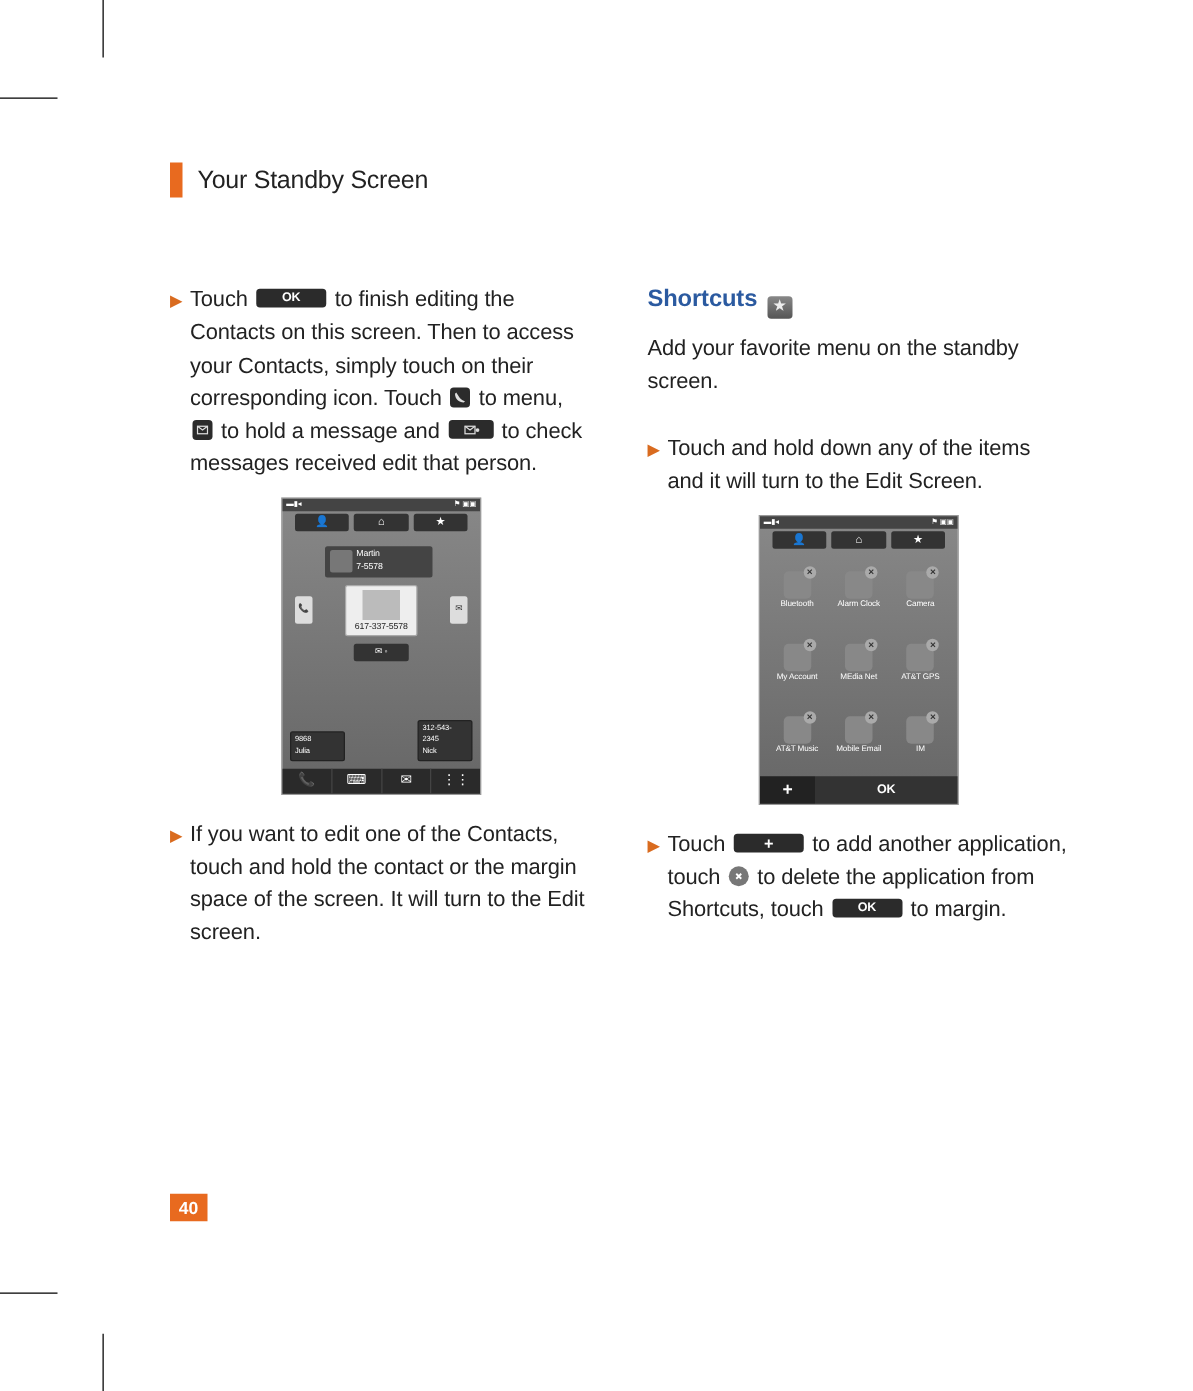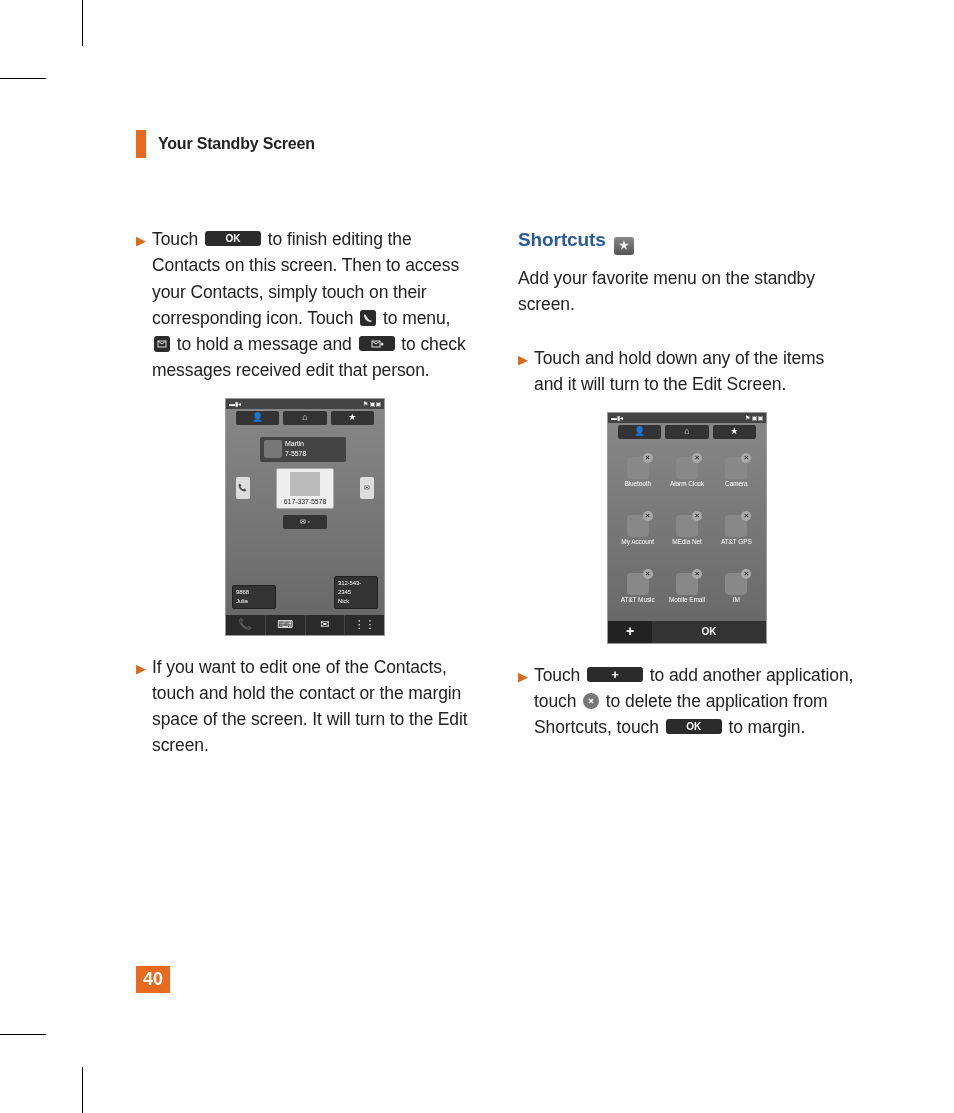--- a/index.html
+++ b/index.html
@@ -28,22 +28,22 @@
     align-items: center;
     gap: 12px;
     margin-bottom: 68px;
   }
   .header-bar {
     width: 10px;
     height: 28px;
     background: #e86a1f;
   }
   .header-title {
-    font-size: 16px;
-    font-weight: 700;
+    font-size: 20px;
+    font-weight: 400;
     font-stretch: condensed;
     letter-spacing: -0.2px;
   }
   .cols {
     display: flex;
     gap: 44px;
   }
   .col {
     flex: 1;
     font-size: 17.5px;
@@ -130,25 +130,25 @@
   .sg-item { display:flex; flex-direction:column; align-items:center; justify-content:center; font-size:6.5px; color:#fff; text-align:center; line-height:1;}
   .sg-ic { width:22px; height:22px; background:#888; border-radius:4px; margin-bottom:2px; position:relative;}
   .sg-ic::after { content:"×"; position:absolute; top:-4px; right:-4px; width:10px; height:10px; background:#aaa; border-radius:50%; color:#333; font-size:8px; display:flex; align-items:center; justify-content:center; font-weight:700;}
   .sg-bottom { position:absolute; bottom:0; left:0; right:0; height:22px; display:flex;}
   .sg-bottom .plus { width:44px; background:#222; color:#fff; display:flex; align-items:center; justify-content:center; font-size:14px; font-weight:700;}
   .sg-bottom .ok { flex:1; background:#333; color:#fff; display:flex; align-items:center; justify-content:center; font-size:10px; font-weight:700;}
 
   .pagenum {
     position: absolute;
     left: 136px;
-    bottom: 120px;
+    bottom: 136px;
     background: #e86a1f;
     color: #fff;
     font-weight: 700;
-    font-size: 18px;
+    font-size: 14px;
     padding: 3px 7px;
   }
 </style>
 </head>
 <body>
 
 <div class="crop-v"></div>
 <div class="crop-h"></div>
 <div class="crop-v2"></div>
 <div class="crop-h2"></div>

